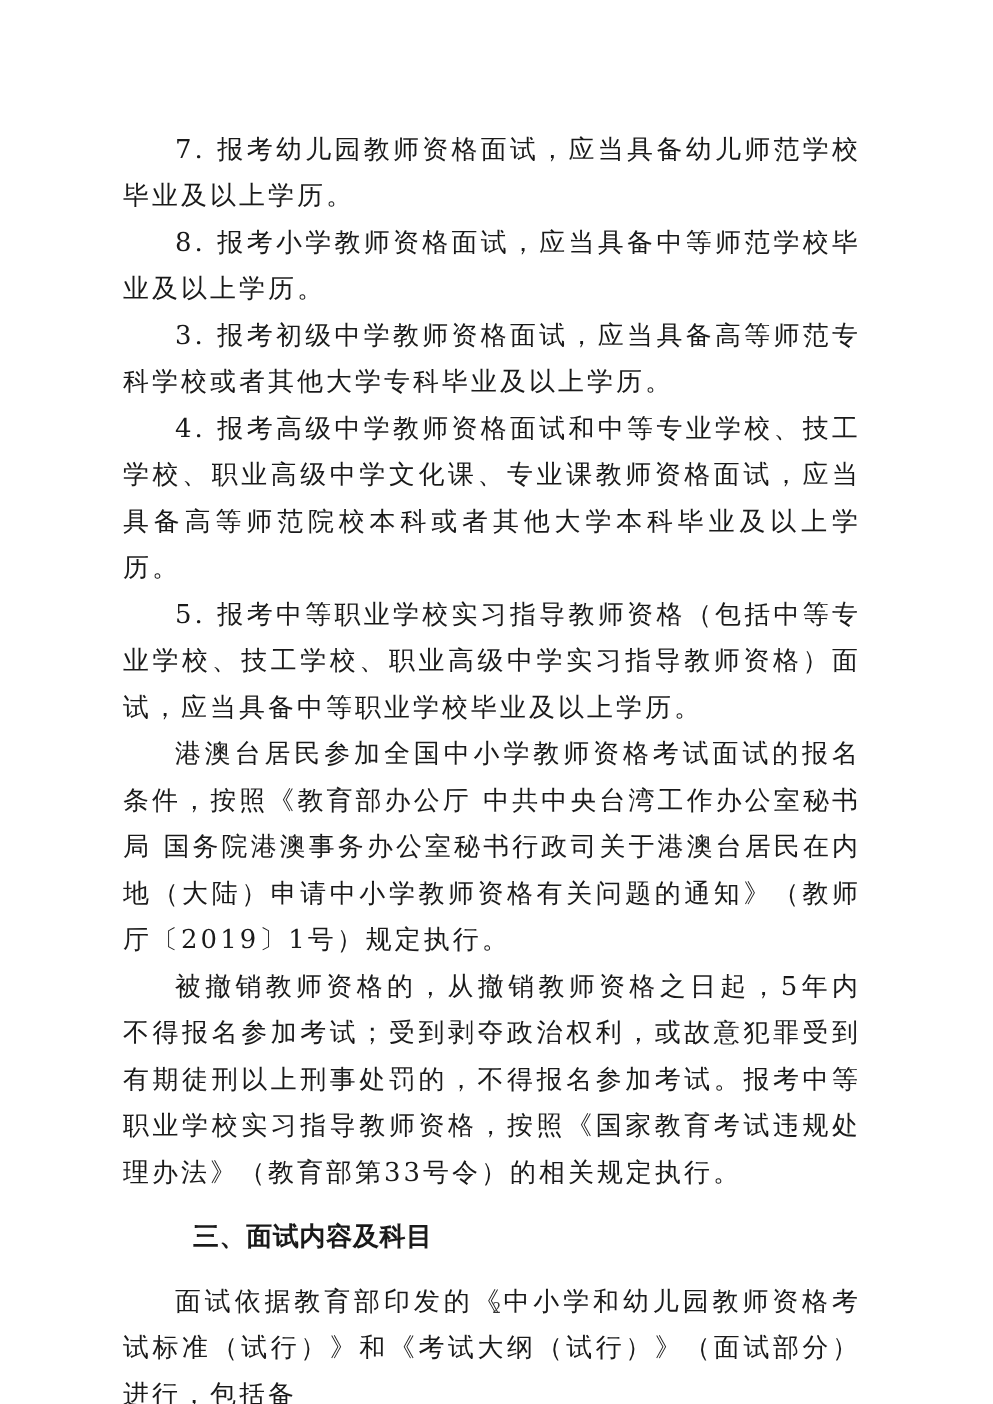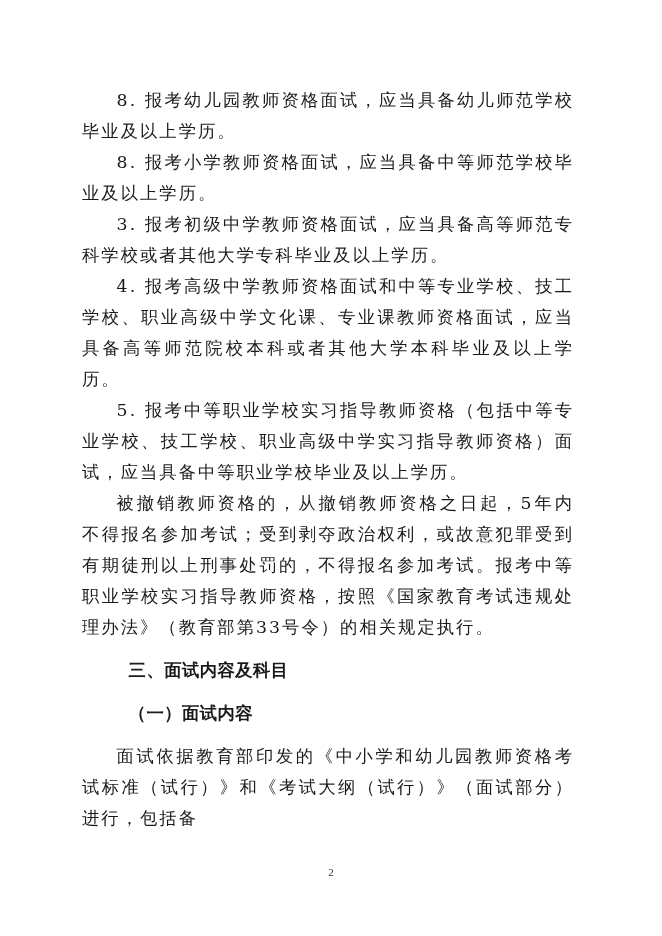--- a/index.html
+++ b/index.html
@@ -14,24 +14,24 @@
   .h { margin: 12px; text-indent: 2em; font-family: "DejaVu Sans", "Liberation Sans", sans-serif; font-weight: bold; letter-spacing: 0.5px; }
   .page-num {
     position: absolute; left: 0; width: 662px; top: 866px; text-align: center;
     font-family: "Liberation Serif", serif; font-size: 11px; color: #333;
   }
 </style>
 </head>
 <body>
 
 <div class="page">
-  <p class="p">8. 报考幼儿园教师资格面试，应当具备幼儿师范学校毕业及以上学历。</p>
+  <p class="p">7. 报考幼儿园教师资格面试，应当具备幼儿师范学校毕业及以上学历。</p>
   <p class="p">8. 报考小学教师资格面试，应当具备中等师范学校毕业及以上学历。</p>
   <p class="p">3. 报考初级中学教师资格面试，应当具备高等师范专科学校或者其他大学专科毕业及以上学历。</p>
   <p class="p">4. 报考高级中学教师资格面试和中等专业学校、技工学校、职业高级中学文化课、专业课教师资格面试，应当具备高等师范院校本科或者其他大学本科毕业及以上学历。</p>
   <p class="p">5. 报考中等职业学校实习指导教师资格（包括中等专业学校、技工学校、职业高级中学实习指导教师资格）面试，应当具备中等职业学校毕业及以上学历。</p>
+  <p class="p">港澳台居民参加全国中小学教师资格考试面试的报名条件，按照《教育部办公厅 中共中央台湾工作办公室秘书局 国务院港澳事务办公室秘书行政司关于港澳台居民在内地（大陆）申请中小学教师资格有关问题的通知》（教师厅〔2019〕1号）规定执行。</p>
   <p class="p">被撤销教师资格的，从撤销教师资格之日起，5年内不得报名参加考试；受到剥夺政治权利，或故意犯罪受到有期徒刑以上刑事处罚的，不得报名参加考试。报考中等职业学校实习指导教师资格，按照《国家教育考试违规处理办法》（教育部第33号令）的相关规定执行。</p>
   <p class="h">三、面试内容及科目</p>
-  <p class="h">（一）面试内容</p>
   <p class="p">面试依据教育部印发的《中小学和幼儿园教师资格考试标准（试行）》和《考试大纲（试行）》（面试部分）进行，包括备</p>
 </div>
 
 <div class="page-num">2</div>
 
 </body></html>

